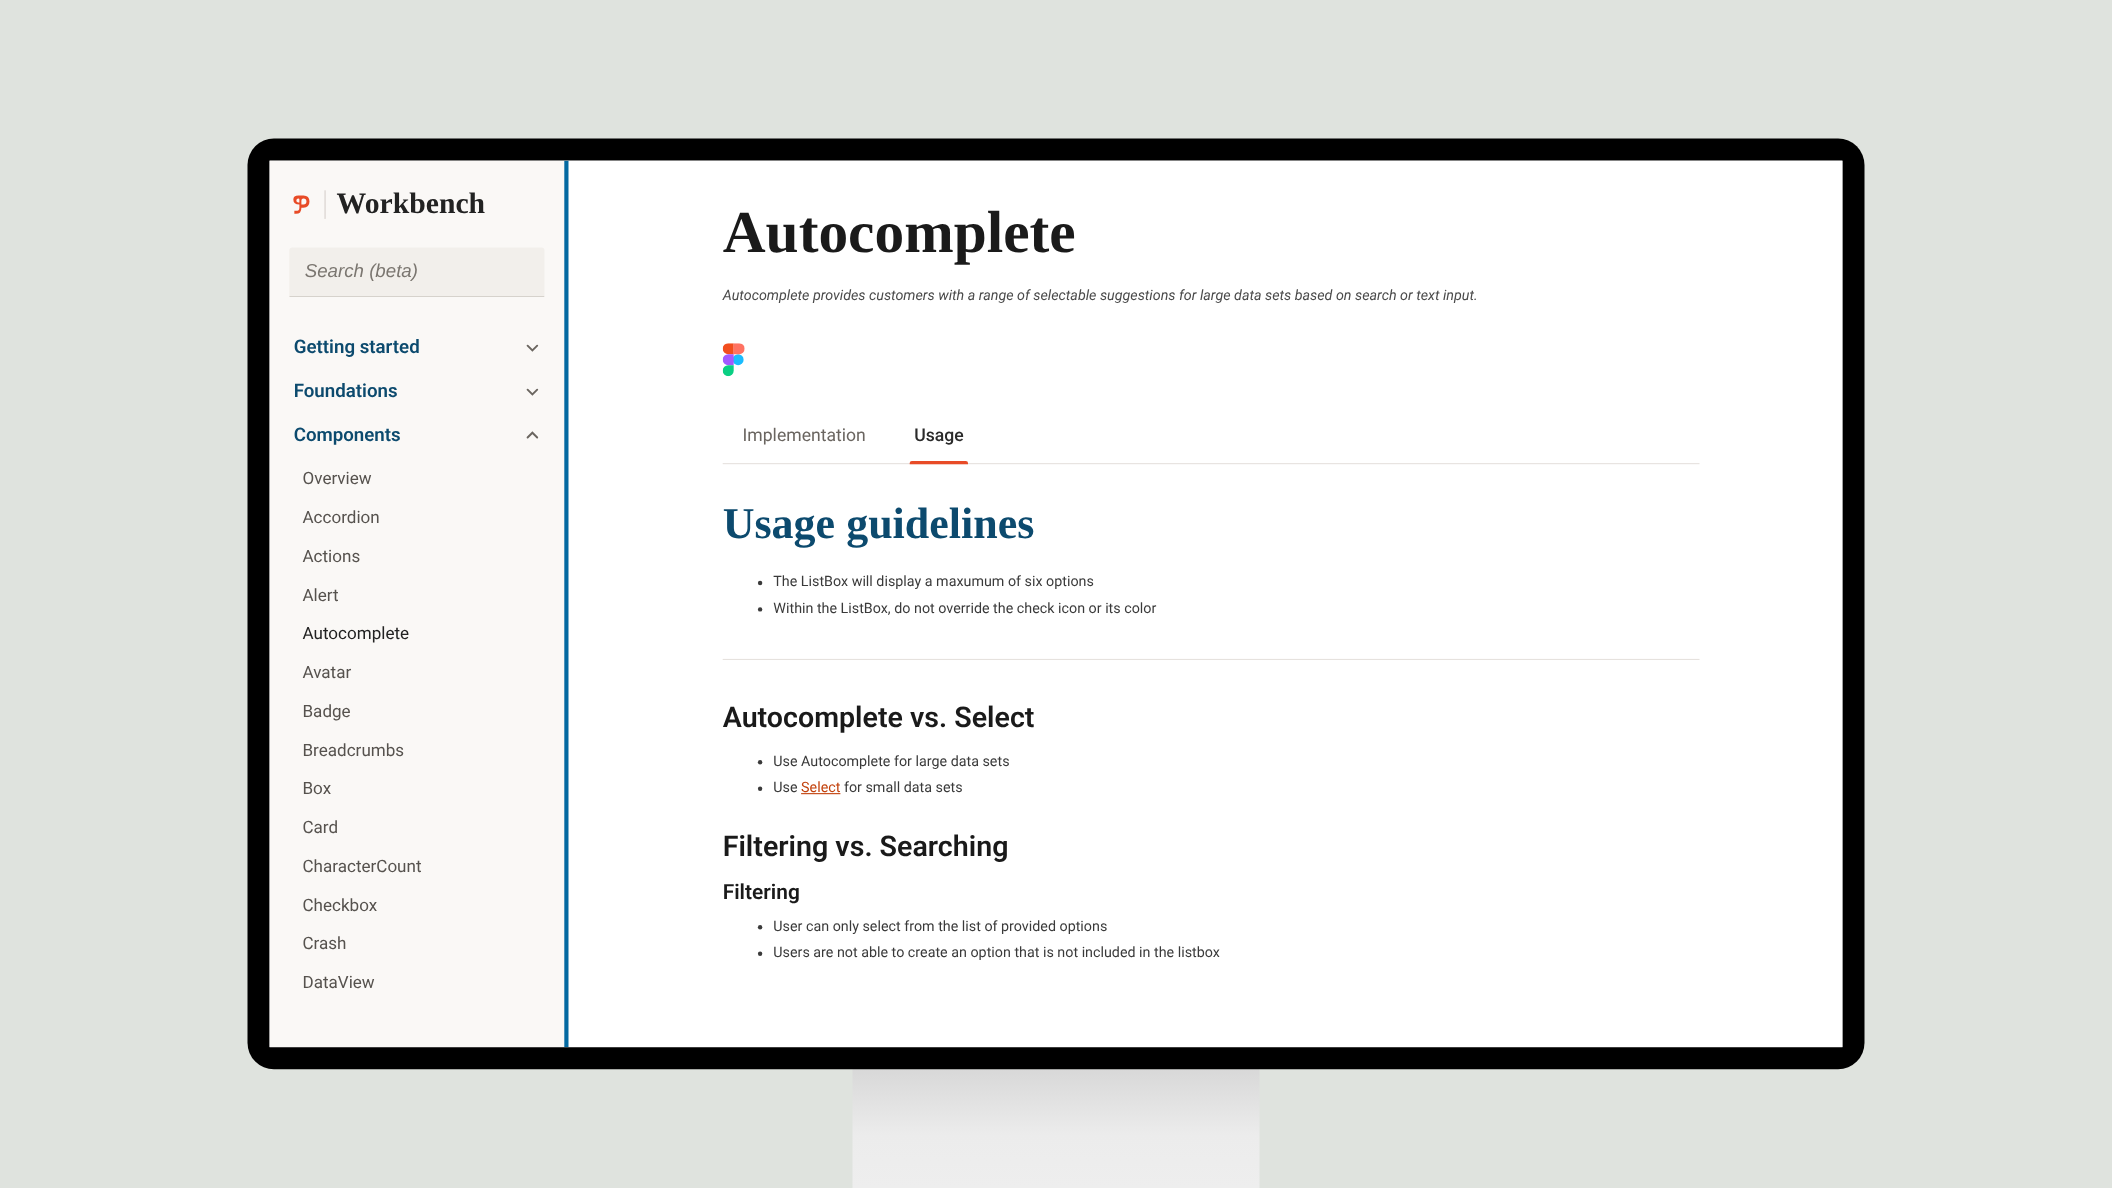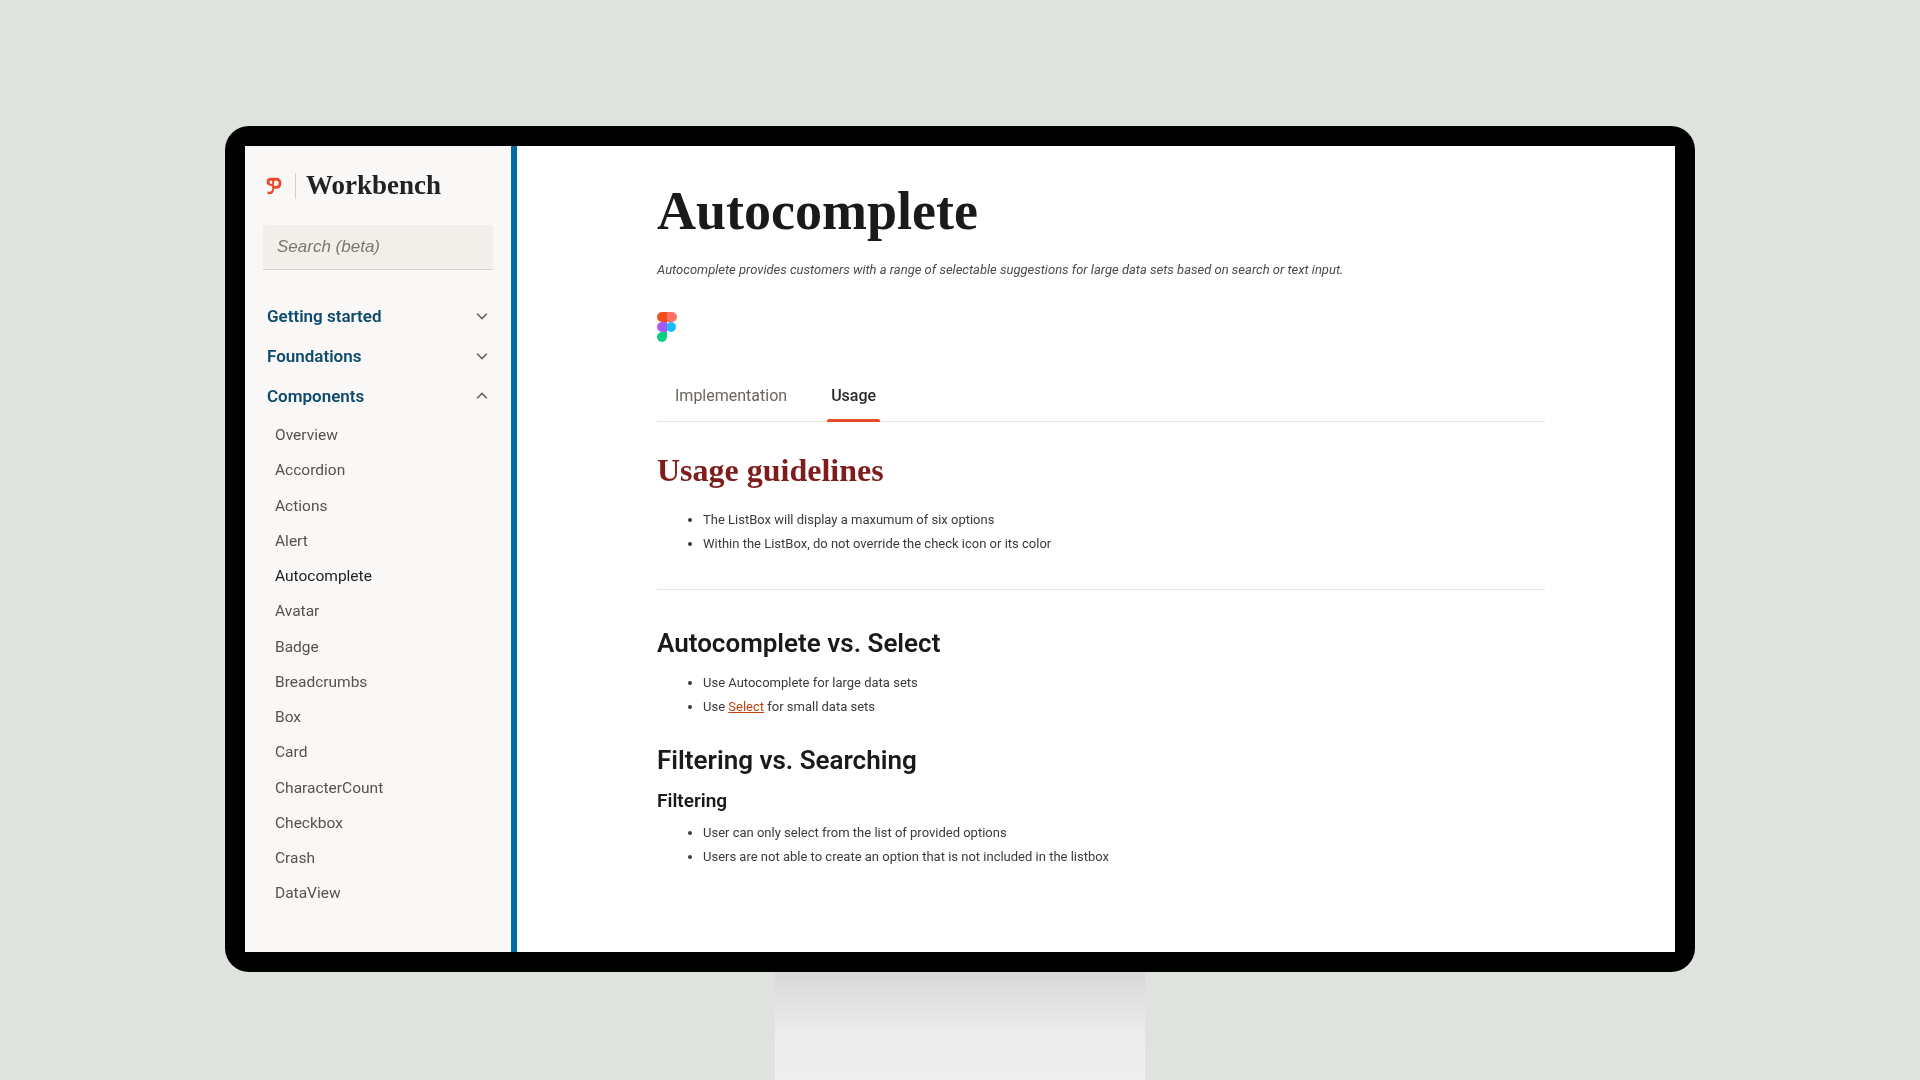--- a/index.html
+++ b/index.html
@@ -31,21 +31,21 @@
     height: 200px;
     background: linear-gradient(180deg, #d8d8d8 0%, #ececec 30%, #f2f2f2 100%);
     margin: 0 auto;
   }
 
   
   .sidebar {
     width: 272px;
     min-width: 272px;
     background: #faf8f6;
-    border-right: 6px solid #0369a1;
+    border-right: 4px solid #0369a1;
     padding: 24px 0 0 0;
     overflow: hidden;
   }
   .brand {
     display: flex;
     align-items: center;
     gap: 10px;
     padding: 0 18px 24px 18px;
   }
   .brand-icon {
@@ -145,23 +145,23 @@
     content: "";
     position: absolute;
     left: -4px; right: -4px; bottom: -1px;
     height: 3px;
     background: #e84b27;
     border-radius: 2px 2px 0 0;
   }
 
   h2.section {
     font-family: Georgia, "Times New Roman", serif;
-    font-size: 32px;
-    font-weight: 600;
-    color: #7f1d1d;
+    font-size: 40px;
+    font-weight: 600;
+    color: #0c4a6e;
     margin-bottom: 20px;
   }
   ul.plain {
     list-style: disc;
     padding-left: 22px;
     margin-bottom: 34px;
   }
   ul.plain li {
     font-size: 13px;
     color: #3a3a3a;

